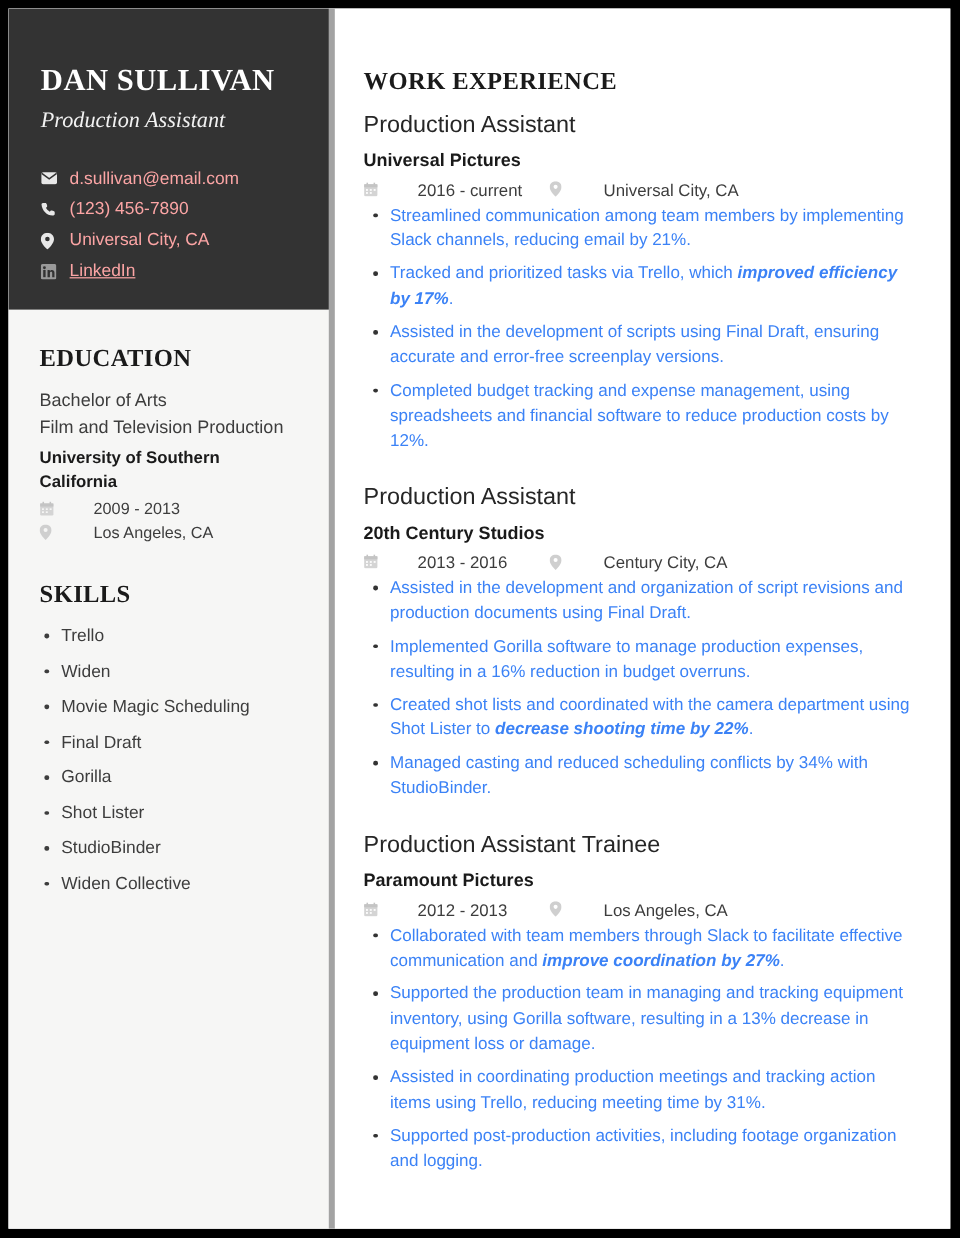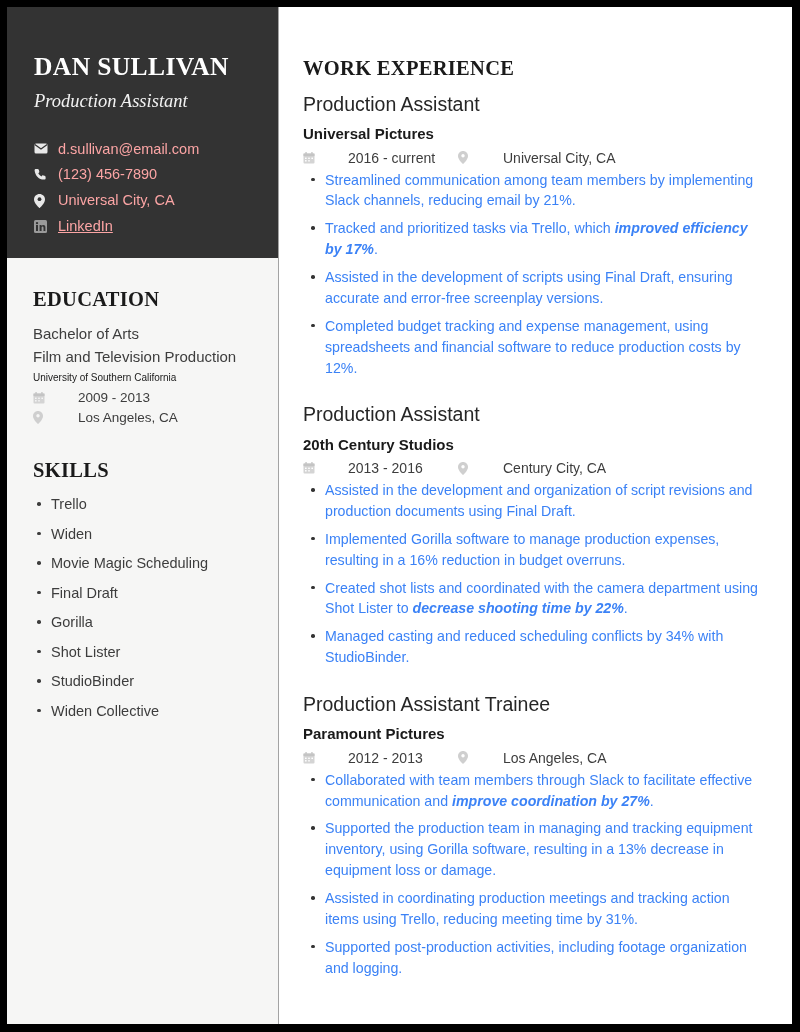--- a/index.html
+++ b/index.html
@@ -26,21 +26,21 @@
     background: #ffffff;
     display: flex;
     overflow: hidden;
   }
 
   
   .sidebar {
     width: 272px;
     flex: 0 0 272px;
     background: #f6f6f5;
-    border-right: 1px solid #a3a3a3;
+    border-right: 5px solid #a3a3a3;
     position: relative;
   }
 
   .sidebar-header {
     background: #333333;
     padding: 45px 27px 26px 27px;
     height: 251px;
   }
 
   .full-name {
@@ -100,22 +100,22 @@
     color: #1a1a1a;
     margin-bottom: 11px;
   }
 
   .edu-degree, .edu-field {
     font-size: 15px;
     color: #3d3d3d;
     line-height: 1.55;
   }
   .edu-school {
-    font-size: 10px;
-    font-weight: normal;
+    font-size: 14px;
+    font-weight: bold;
     color: #1a1a1a;
     line-height: 1.45;
     margin-top: 2px;
   }
 
   .meta-line {
     display: flex;
     align-items: center;
     font-size: 13.5px;
     color: #3d3d3d;

